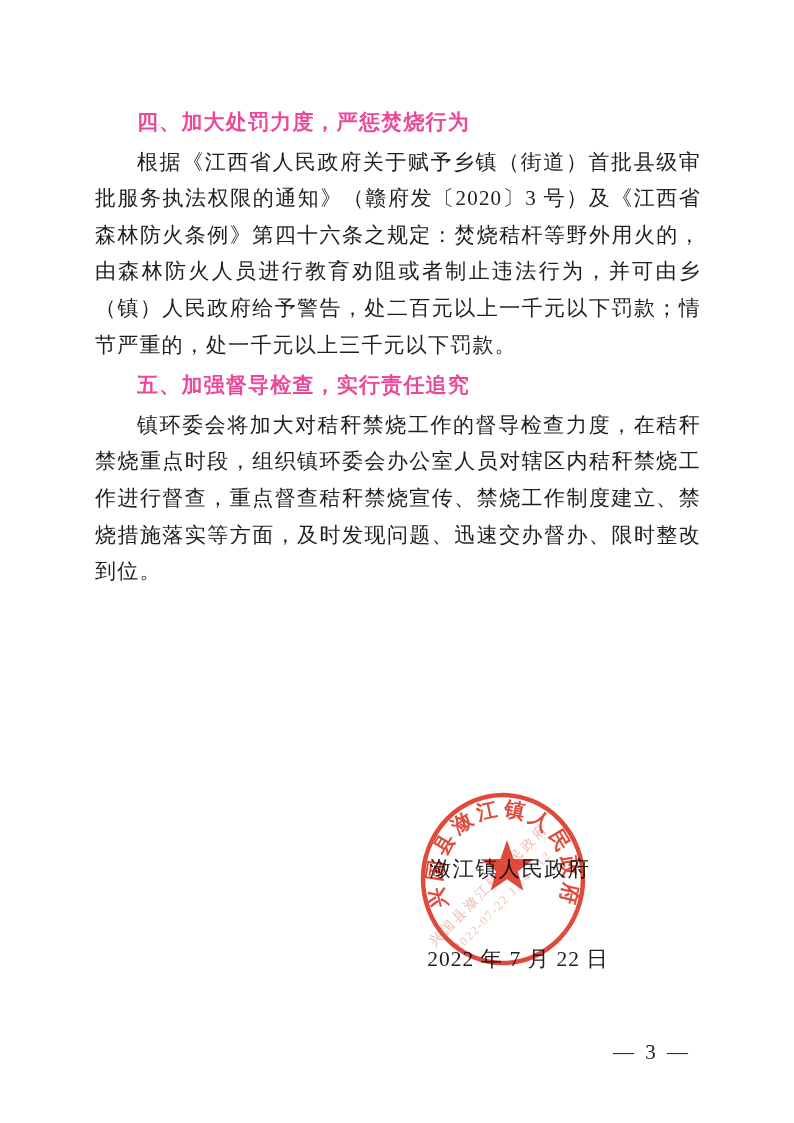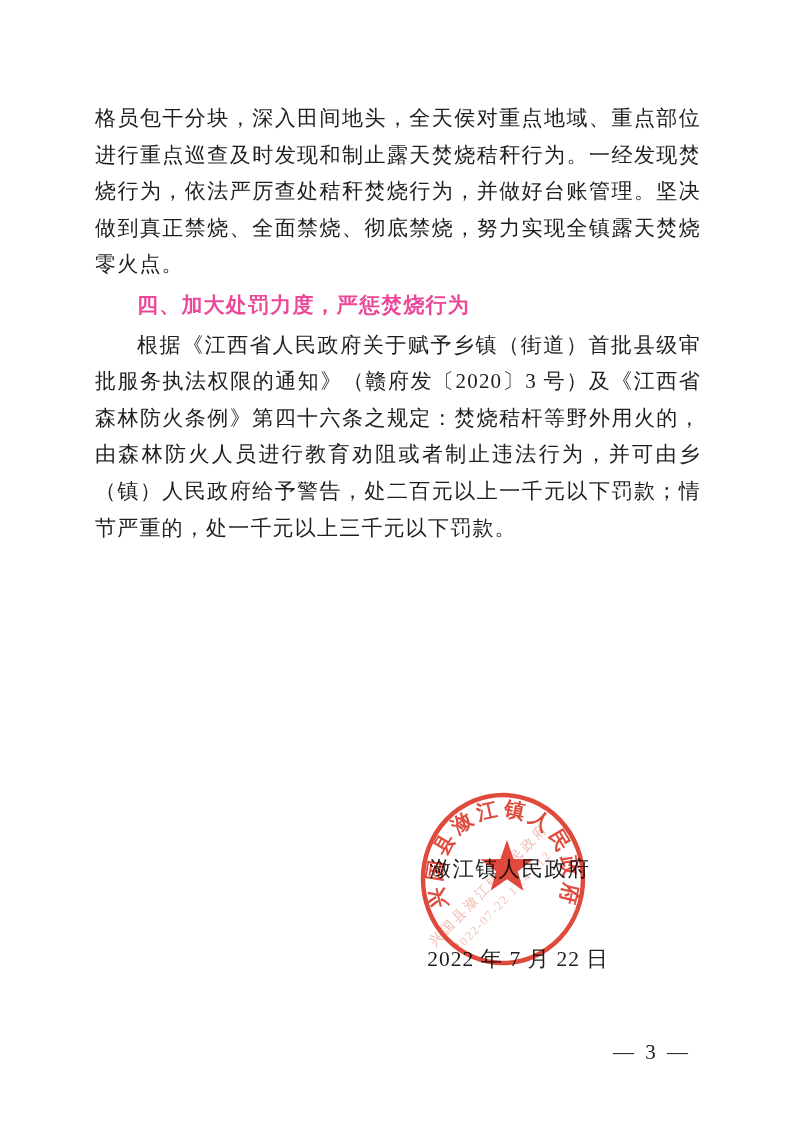--- a/index.html
+++ b/index.html
@@ -92,23 +92,24 @@
     font-size: 21px; letter-spacing: 3px;
     color: #242424;
   }
 </style>
 </head>
 <body>
 
 <div class="page">
 
   <div class="text-col">
-    <p class="no-indent">格员包干分块，深入田间地头，全天侯对重点地域、重点部位进行重点巡查及时发现和制止露天焚烧秸秆行为。一经发现焚烧行为，依法严厉查处秸秆焚烧行为，并做好台账管理。坚决做到真正禁烧、全面禁烧、彻底禁烧，努力实现全镇露天焚烧零火点。</p>
     <h3>四、加大处罚力度，严惩焚烧行为</h3>
     <p>根据《江西省人民政府关于赋予乡镇（街道）首批县级审批服务执法权限的通知》（赣府发〔2020〕3 号）及《江西省森林防火条例》第四十六条之规定：焚烧秸杆等野外用火的，由森林防火人员进行教育劝阻或者制止违法行为，并可由乡（镇）人民政府给予警告，处二百元以上一千元以下罚款；情节严重的，处一千元以上三千元以下罚款。</p>
+    <h3>五、加强督导检查，实行责任追究</h3>
+    <p>镇环委会将加大对秸秆禁烧工作的督导检查力度，在秸秆禁烧重点时段，组织镇环委会办公室人员对辖区内秸秆禁烧工作进行督查，重点督查秸秆禁烧宣传、禁烧工作制度建立、禁烧措施落实等方面，及时发现问题、迅速交办督办、限时整改到位。</p>
   </div>
 
   <div class="sig-issuer">潋江镇人民政府</div>
   <div class="sig-date">2022 年 7 月 22 日</div>
 
   <div class="seal">
     <div class="seal-wm seal-wm-name">兴国县潋江镇人民政府</div>
     <div class="seal-wm seal-wm-time">2022-07-22 11:41:12</div>
     <svg width="176" height="182" viewBox="0 0 176 182">
       <defs>

